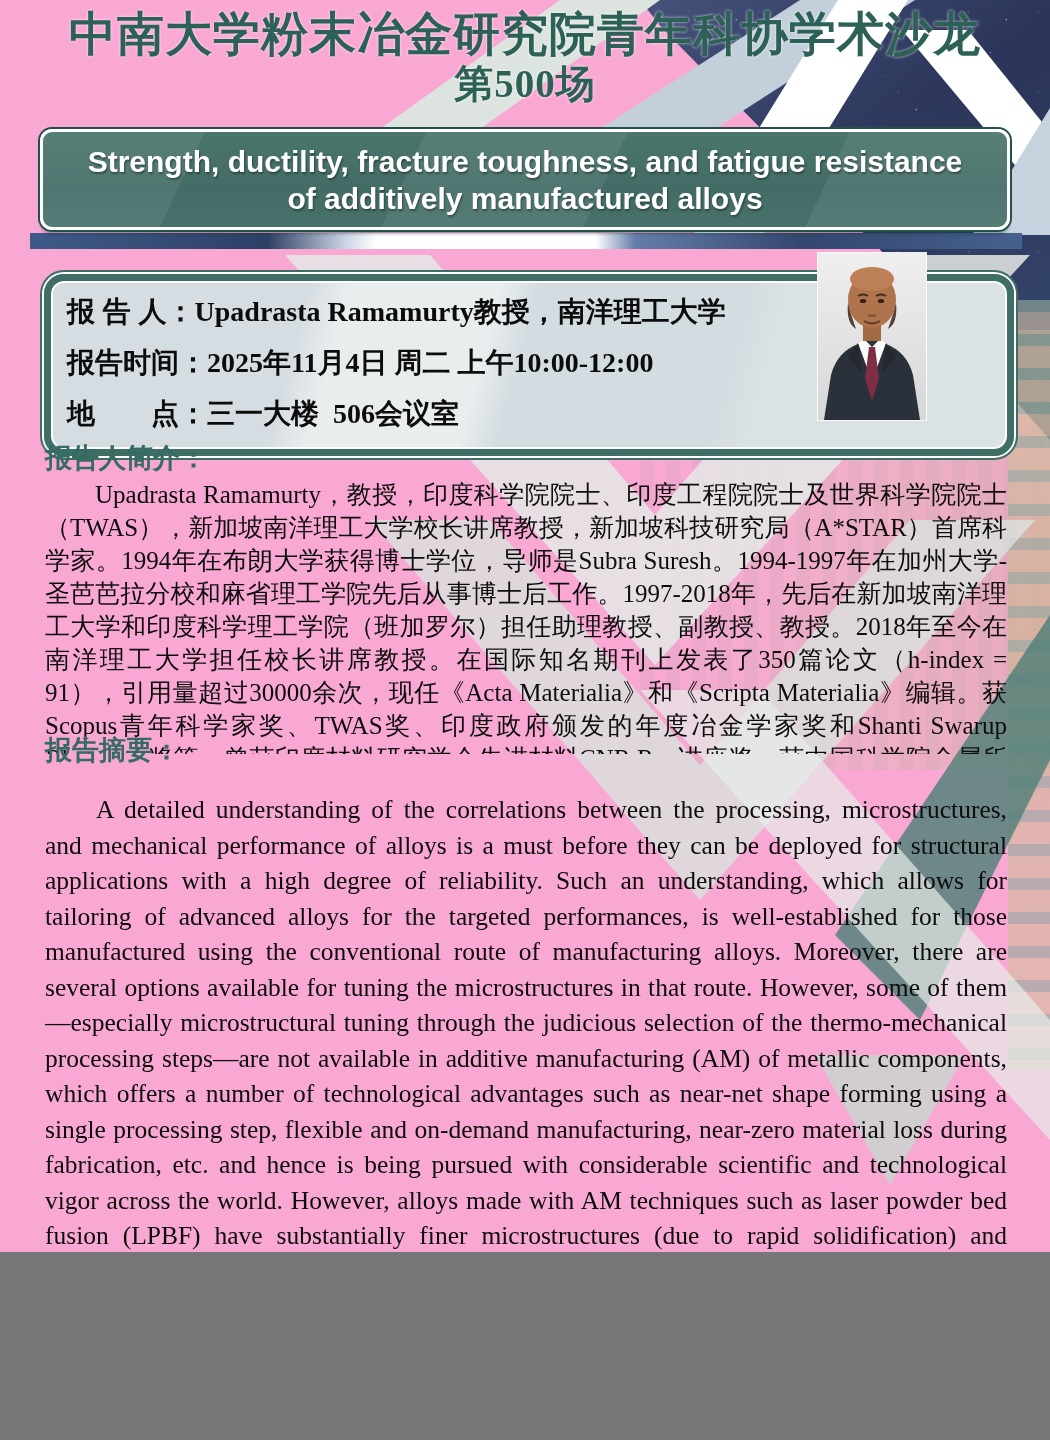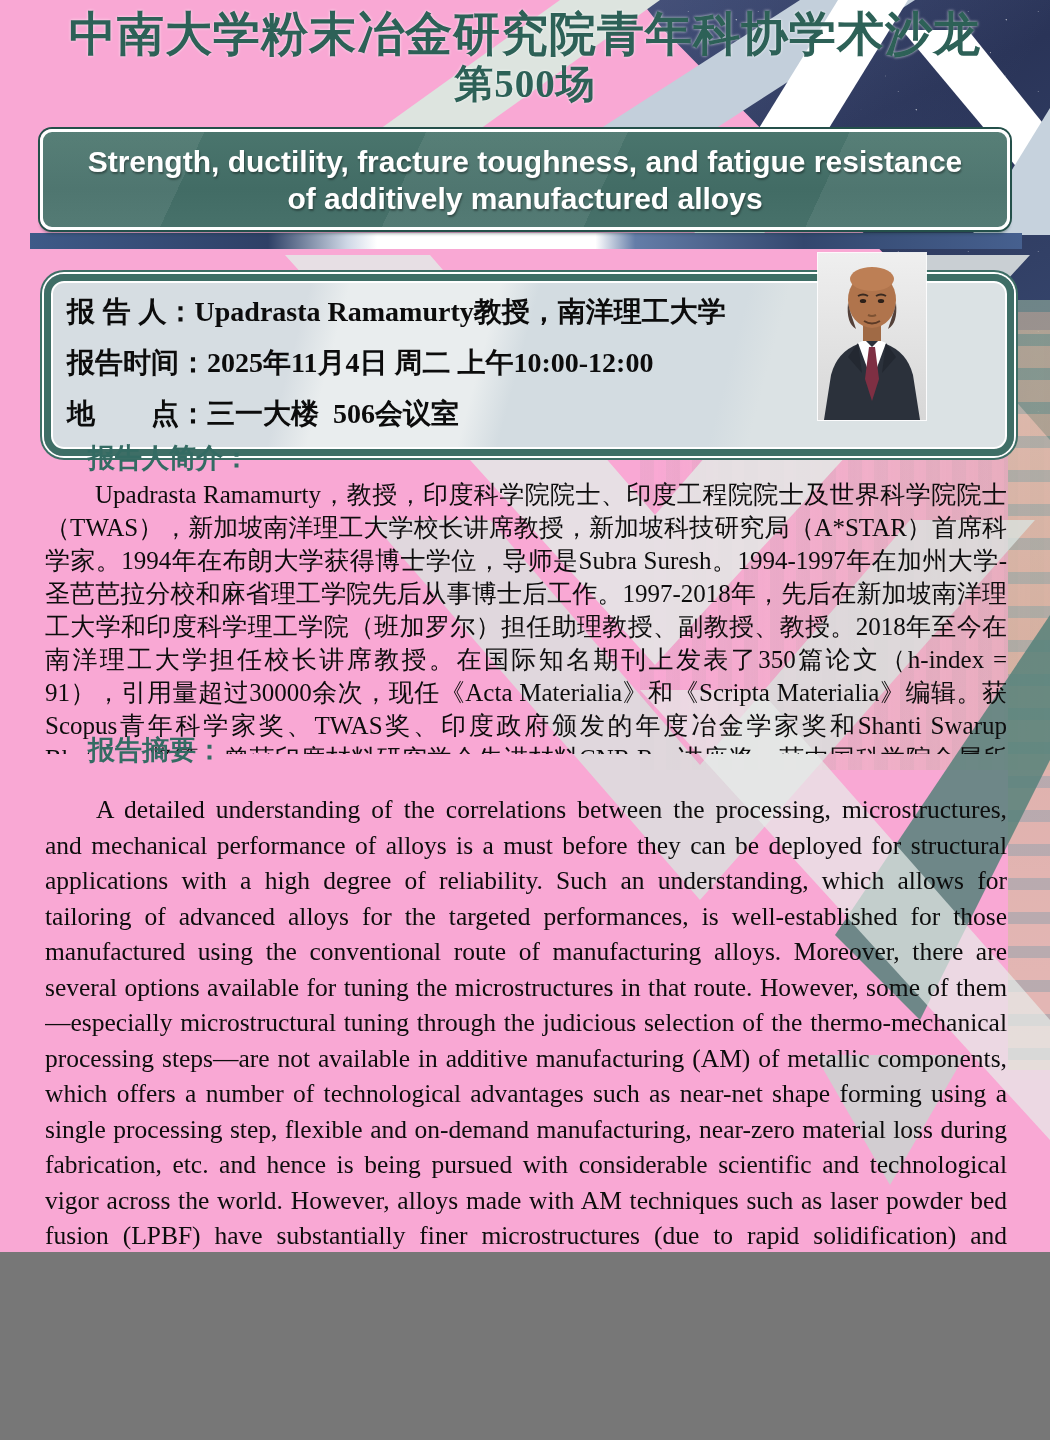--- a/index.html
+++ b/index.html
@@ -82,21 +82,21 @@
   .info-rows{position:absolute;left:16px;top:12px;width:740px;}
   .info-row{display:flex;align-items:baseline;height:51px;font-size:28px;color:#0c0c0c;}
   .info-label{font-family:"Liberation Sans",sans-serif;font-weight:bold;white-space:pre;}
   .info-value{font-family:"Liberation Serif",serif;font-weight:bold;white-space:pre;}
   .photo{position:absolute;left:818px;top:253px;width:108px;height:167px;z-index:4;
     box-shadow:0 0 0 1px rgba(255,255,255,.9);}
 
   .sec-heading{
     position:absolute;left:45px;z-index:3;
     font-family:"Liberation Sans",sans-serif;font-weight:bold;
-    font-size:27px;color:#346b63;margin-left:43px;
+    font-size:27px;color:#346b63;
   }
   .bio-h{top:440px;}
   .abs-h{top:732px;}
 
   .body-text{
     position:absolute;left:45px;width:962px;margin:0;z-index:3;
     text-align:justify;text-indent:2em;color:#0d0d0d;overflow:hidden;
     font-family:"Liberation Serif",serif;
   }
   .bio-t{top:478px;height:276px;font-size:25px;line-height:33px;}

